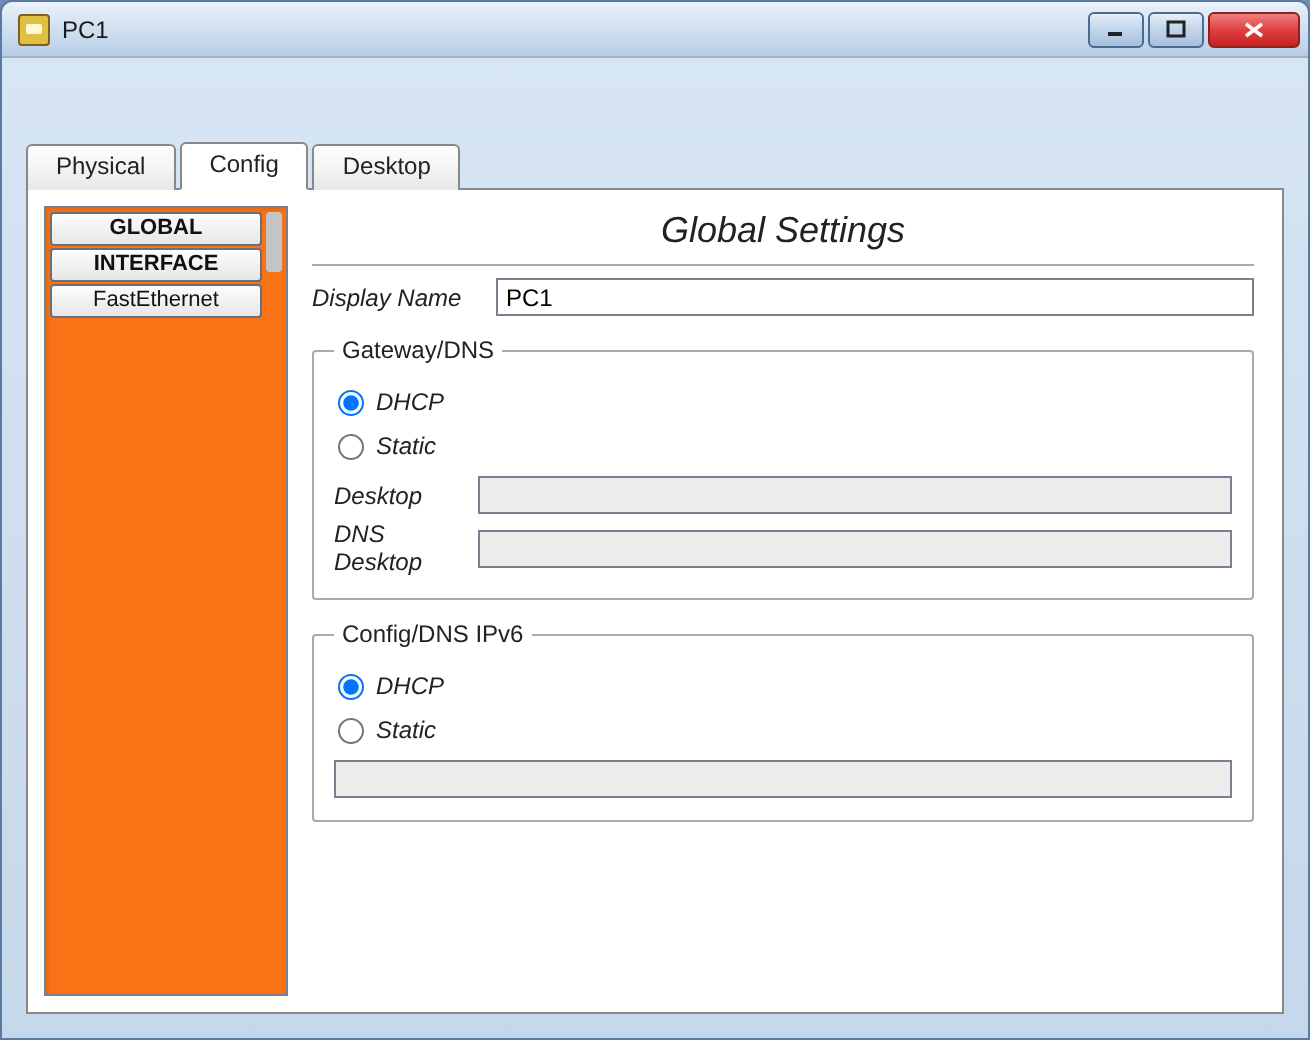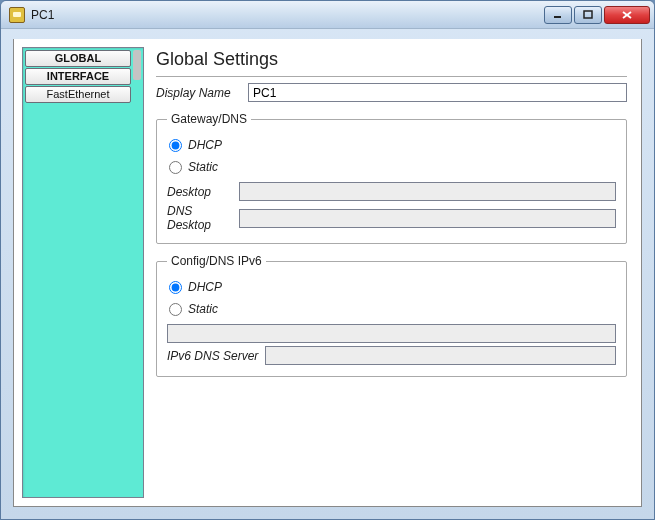--- a/index.html
+++ b/index.html
@@ -12,20 +12,21 @@
   overflow: hidden;
 }
 .window {
   width: 655px;
   height: 520px;
   background: linear-gradient(to bottom, #d8e6f5 0%, #c5d7ea 100%);
   border: 1px solid #5a7aa0;
   border-radius: 6px 6px 0 0;
   display: flex;
   flex-direction: column;
+  gap: 32px;
 }
 .titlebar {
   height: 28px;
   background: linear-gradient(to bottom, #eaf1fa 0%, #d0e0f0 50%, #b8cde5 100%);
   border-radius: 6px 6px 0 0;
   display: flex;
   align-items: center;
   padding: 0 4px;
   border-bottom: 1px solid #a0b5cc;
 }
@@ -113,21 +114,21 @@
   border: 1px solid #888;
   border-top: none;
   padding: 8px;
   display: flex;
   gap: 6px;
 }
 .sidebar {
   width: 122px;
   height: 100%;
   border: 1px solid #7a8090;
-  background: #5eead4;
+  background: #f97316;
   box-shadow: inset 1px 1px 2px rgba(0,0,0,0.1);
   padding: 2px 12px 2px 2px;
   position: relative;
 }
 .sidebar::after {
   content: "";
   position: absolute;
   top: 2px; right: 2px;
   width: 8px; height: 30px;
   background: #c4c4c4;
@@ -145,25 +146,26 @@
   margin-bottom: 1px;
   cursor: pointer;
   color: #111;
 }
 .side-btn.header { font-weight: bold; }
 .main-pane {
   flex: 1;
   padding: 2px 6px 0 6px;
 }
 .page-title {
-  text-align: left;
+  text-align: center;
   font-size: 18px;
   font-weight: normal;
   color: #222;
   margin-bottom: 6px;
+  font-style: italic;
 }
 .hr { border: none; border-top: 1px solid #aaa; margin-bottom: 6px; }
 .row {
   display: flex;
   align-items: center;
   margin-bottom: 4px;
   gap: 6px;
 }
 .lbl { font-size: 12px; color: #222; font-style: italic; }
 .text-input {
@@ -226,20 +228,25 @@
       <div class="win-btn win-close">
         <svg width="12" height="10">
             <line x1="2" y1="2" x2="10" y2="8" stroke="#fff" stroke-width="1.8"></line>
             <line x1="10" y1="2" x2="2" y2="8" stroke="#fff" stroke-width="1.8"></line>
           </svg>
       </div>
     </div>
   </div>
 
   <div class="content">
+    <div class="tabs">
+      <div class="tab">Physical</div>
+      <div class="tab active">Config</div>
+      <div class="tab">Desktop</div>
+    </div>
 
     <div class="tab-panel">
       <div class="sidebar">
         <div class="side-btn header">GLOBAL</div>
         <div class="side-btn header">INTERFACE</div>
         <div class="side-btn">FastEthernet</div>
       </div>
 
       <div class="main-pane">
         <div class="page-title">Global Settings</div>
@@ -276,21 +283,17 @@
             <input type="radio" name="gw6" checked="" style="">
             <span class="lbl">DHCP</span>
           </div>
           <div class="radio-row">
             <input type="radio" name="gw6" style="">
             <span class="lbl">Static</span>
           </div>
           <div class="field-row">
             <input class="text-input disabled" type="text" disabled="" value="" style="">
           </div>
-          <div class="field-row">
-            <span class="lbl">IPv6 DNS Server</span>
-            <input class="text-input disabled" type="text" disabled="" value="" style="">
-          </div>
         </fieldset>
       </div>
     </div>
   </div>
 </div>
 
 </body></html>

